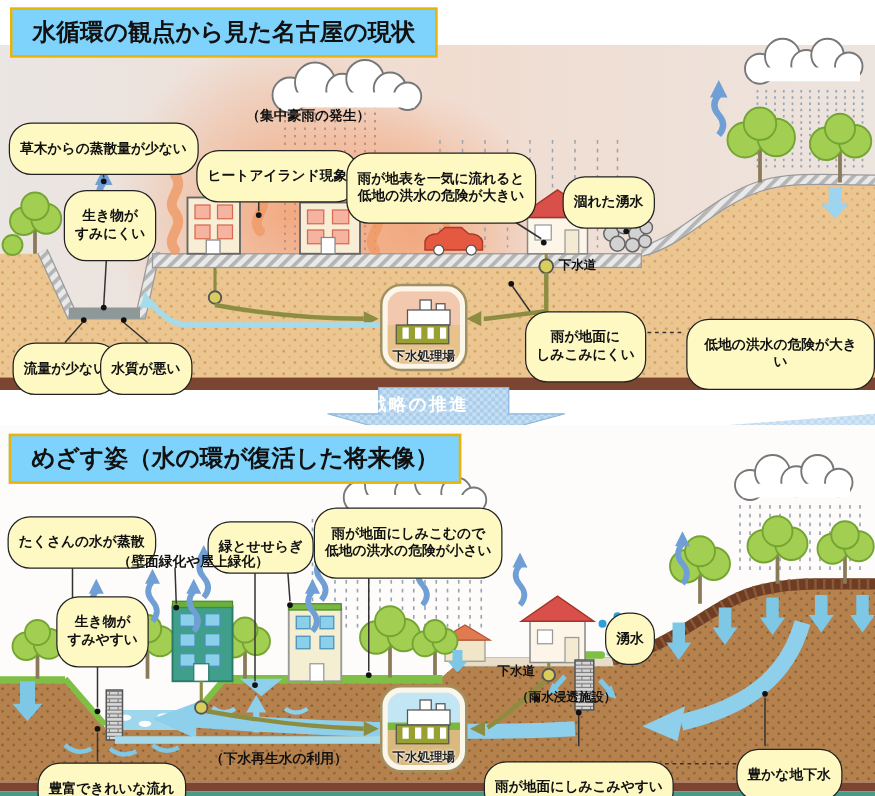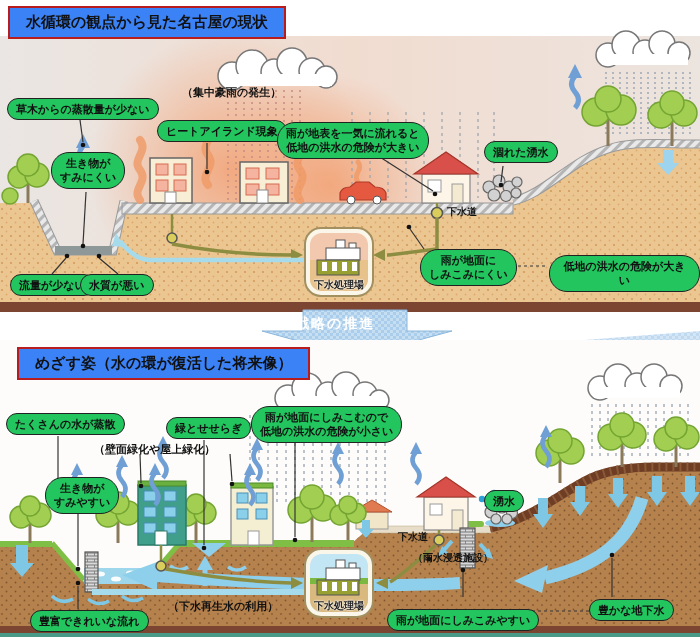--- a/index.html
+++ b/index.html
@@ -1,21 +1,21 @@
 <!DOCTYPE html>
 <html><head>
 <meta charset="utf-8">
 <style>
   html,body{margin:0;padding:0;}
   body{width:700px;height:637px;position:relative;overflow:hidden;background:#fff;
        font-family:"Liberation Sans",sans-serif;}
-  .title-box{position:absolute;background:#3b82f6;border:2px solid #b91c1c;
-      font-size:15px;font-weight:bold;color:#111;padding:5px 16px;white-space:nowrap;z-index:5;}
-  .bubble{position:absolute;background:#22c55e;border:1.6px solid #222;border-radius:18px;
-      font-size:11px;font-weight:bold;color:#111;padding:3px 8px;line-height:1.3;
+  .title-box{position:absolute;background:#7dd3fc;border:2px solid #eab308;
+      font-size:19px;font-weight:bold;color:#111;padding:5px 16px;white-space:nowrap;z-index:5;}
+  .bubble{position:absolute;background:#fef9c3;border:1.6px solid #222;border-radius:18px;
+      font-size:11px;font-weight:bold;color:#111;padding:13px 8px;line-height:1.3;
       white-space:pre-line;text-align:center;z-index:4;}
   .plain{position:absolute;font-size:11px;font-weight:bold;color:#111;white-space:nowrap;z-index:4;}
   .tiny{font-size:10px;}
   .icon-label{position:absolute;font-size:10px;font-weight:bold;color:#222;text-align:center;
       z-index:4;text-shadow:0 0 2px #fff,0 0 2px #fff;}
   .arrow-label{position:absolute;font-size:14px;font-weight:bold;color:#fff;text-align:left;
       letter-spacing:2px;z-index:4;}
   svg{position:absolute;left:0;top:0;z-index:1;}
 </style>
 </head>
@@ -513,38 +513,38 @@
       <line x1="612" y1="597" x2="612" y2="558"></line>
         <circle cx="612" cy="555" r="2.3" fill="#111" stroke="none"></circle>
       <line x1="526" y1="611" x2="589" y2="611" stroke-dasharray="3 3"></line>
       <circle cx="429" cy="559" r="2.3" fill="#111" stroke="none"></circle>
     </g>
   </g>
 </svg>
 
 <div class="title-box" style="left:8px;top:6px;">水循環の観点から見た名古屋の現状</div>
 <div class="bubble" style="left:7px;top:98px;">草木からの蒸散量が少ない</div>
-<div class="plain" style="left:182px;top:85px;">（集中豪雨の発生）</div>
+<div class="plain" style="left:197px;top:85px;">（集中豪雨の発生）</div>
 <div class="bubble" style="left:157px;top:120px;">ヒートアイランド現象</div>
 <div class="bubble" style="left:277px;top:122px;text-align:right;">雨が地表を一気に流れると
 低地の洪水の危険が大きい</div>
-<div class="bubble" style="left:484px;top:141px;">涸れた湧水</div>
+<div class="bubble" style="left:450px;top:141px;">涸れた湧水</div>
 <div class="bubble" style="left:51px;top:152px;">生き物が
 すみにくい</div>
 <div class="bubble" style="left:10px;top:274px;">流量が少ない</div>
 <div class="bubble" style="left:80px;top:274px;">水質が悪い</div>
 <div class="plain tiny" style="left:447px;top:205px;">下水道</div>
 <div class="bubble" style="left:420px;top:249px;">雨が地面に
 しみこみにくい</div>
 <div class="bubble" style="left:549px;top:255px;">低地の洪水の危険が大きい</div>
 <div class="icon-label" style="left:305px;top:278px;width:68px;">下水処理場</div>
 
 <div class="arrow-label" style="left:295px;top:315px;width:120px;">戦略の推進</div>
 
-<div class="title-box" style="left:17px;top:347px;">めざす姿（水の環が復活した将来像）</div>
+<div class="title-box" style="left:7px;top:347px;">めざす姿（水の環が復活した将来像）</div>
 <div class="bubble" style="left:6px;top:413px;">たくさんの水が蒸散</div>
 <div class="bubble" style="left:166px;top:417px;">緑とせせらぎ</div>
 <div class="plain" style="left:94px;top:442px;">（壁面緑化や屋上緑化）</div>
 <div class="bubble" style="left:251px;top:406px;">雨が地面にしみこむので
 低地の洪水の危険が小さい</div>
 <div class="bubble" style="left:484px;top:490px;">湧水</div>
 <div class="bubble" style="left:45px;top:477px;">生き物が
 すみやすい</div>
 <div class="bubble" style="left:30px;top:610px;">豊富できれいな流れ</div>
 <div class="plain" style="left:168px;top:599px;">（下水再生水の利用）</div>

